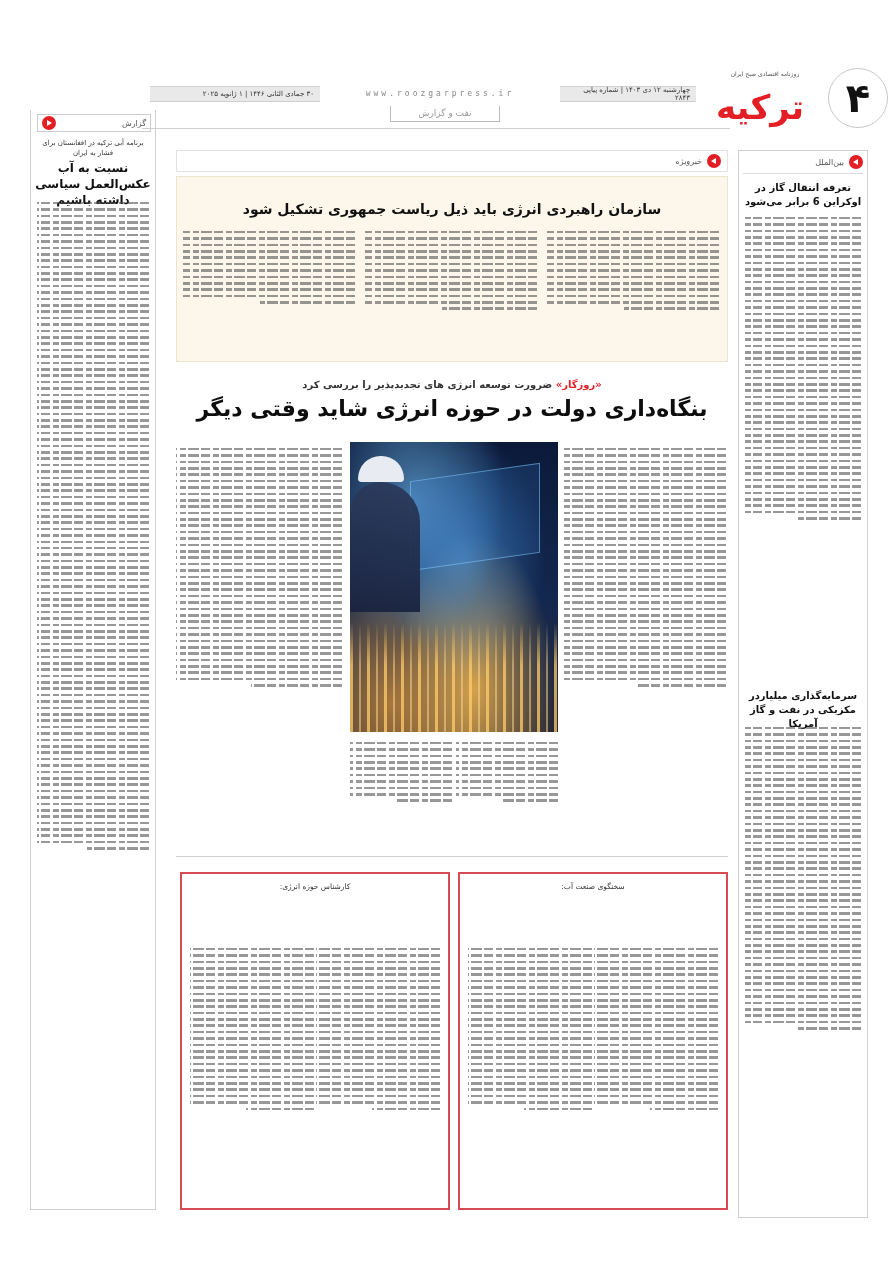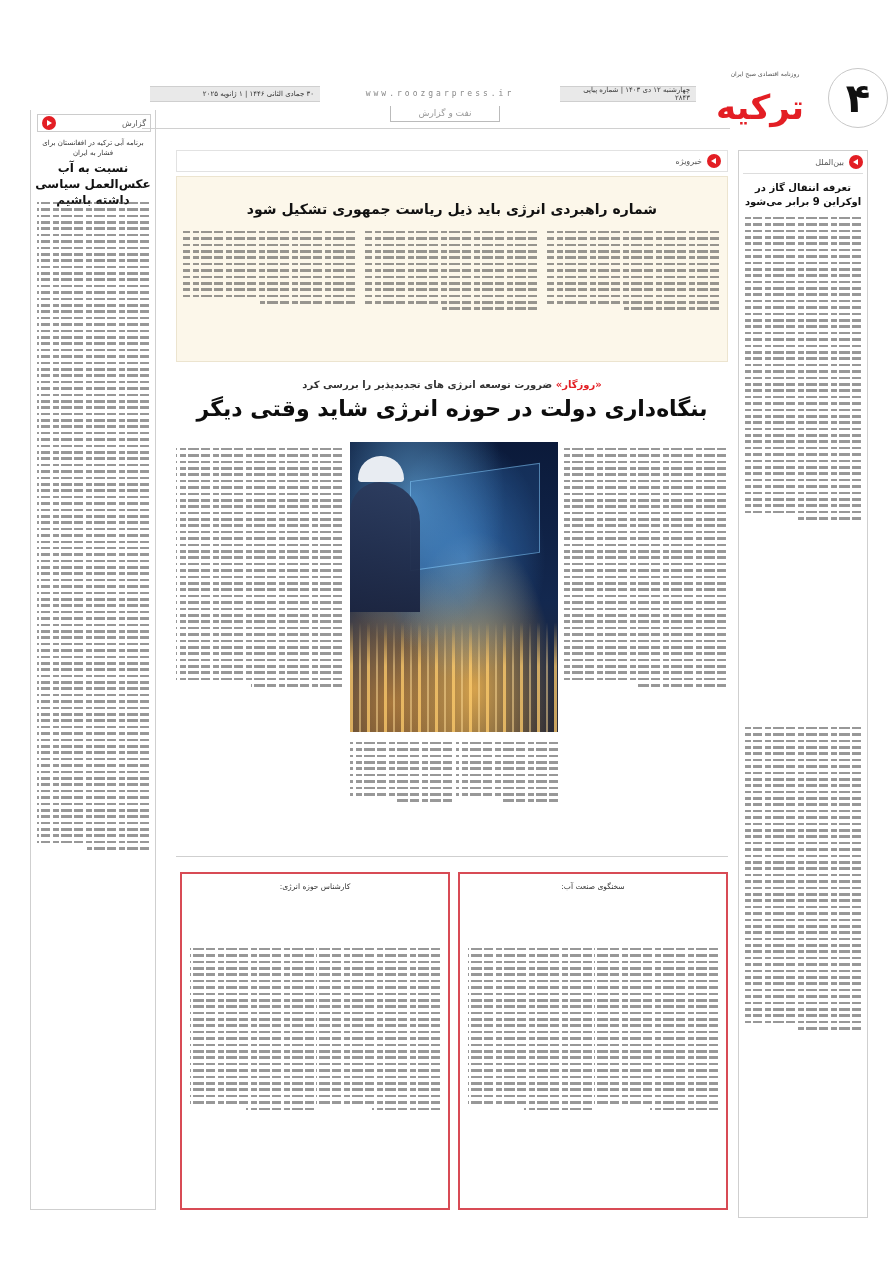--- a/index.html
+++ b/index.html
@@ -209,21 +209,21 @@
       <span style="margin-right: 0px;"></span>
       <span style="width: 55%; margin-right: 0px;"></span>
     </div>
 </div>
 
 <div class="col-right">
   <div class="tag">
     <span class="tag-icon"></span>
     <span>بین‌الملل</span>
   </div>
-  <div class="h1">تعرفه انتقال گاز در اوکراین 9 برابر می‌شود</div>
+  <div class="h1">تعرفه انتقال گاز در اوکراین 6 برابر می‌شود</div>
   <div class="lines lines1">
       <span style="margin-right: 0px;"></span>
       <span style="margin-right: 0px;"></span>
       <span style="margin-right: 0px;"></span>
       <span style="margin-right: 0px;"></span>
       <span style="margin-right: 0px;"></span>
       <span style="margin-right: 0px;"></span>
       <span style="margin-right: 0px;"></span>
       <span style="margin-right: 0px;"></span>
       <span style="margin-right: 0px;"></span>
@@ -260,20 +260,21 @@
       <span style="margin-right: 0px;"></span>
       <span style="margin-right: 0px;"></span>
       <span style="margin-right: 0px;"></span>
       <span style="margin-right: 0px;"></span>
       <span style="margin-right: 0px;"></span>
       <span style="margin-right: 0px;"></span>
       <span style="margin-right: 0px;"></span>
       <span style="margin-right: 0px;"></span>
       <span style="width: 55%; margin-right: 0px;"></span>
     </div>
+  <div class="h2">سرمایه‌گذاری میلیاردر مکزیکی در نفت و گاز آمریکا</div>
   <div class="lines lines2">
       <span style="margin-right: 0px;"></span>
       <span style="margin-right: 0px;"></span>
       <span style="margin-right: 0px;"></span>
       <span style="margin-right: 0px;"></span>
       <span style="margin-right: 0px;"></span>
       <span style="margin-right: 0px;"></span>
       <span style="margin-right: 0px;"></span>
       <span style="margin-right: 0px;"></span>
       <span style="margin-right: 0px;"></span>
@@ -319,21 +320,21 @@
     </div>
 </div>
 
 <div class="news-tag-bar">
   <div class="tag">
     <span class="tag-icon"></span>
     <span>خبرویژه</span>
   </div>
 </div>
 <div class="news-box">
-  <div class="headline">شماره راهبردی انرژی باید ذیل ریاست جمهوری تشکیل شود</div>
+  <div class="headline">سازمان راهبردی انرژی باید ذیل ریاست جمهوری تشکیل شود</div>
   <div class="c c1 lines">
       <span style="margin-right: 0px;"></span>
       <span style="margin-right: 0px;"></span>
       <span style="margin-right: 0px;"></span>
       <span style="margin-right: 0px;"></span>
       <span style="margin-right: 0px;"></span>
       <span style="margin-right: 0px;"></span>
       <span style="margin-right: 0px;"></span>
       <span style="margin-right: 0px;"></span>
       <span style="margin-right: 0px;"></span>

